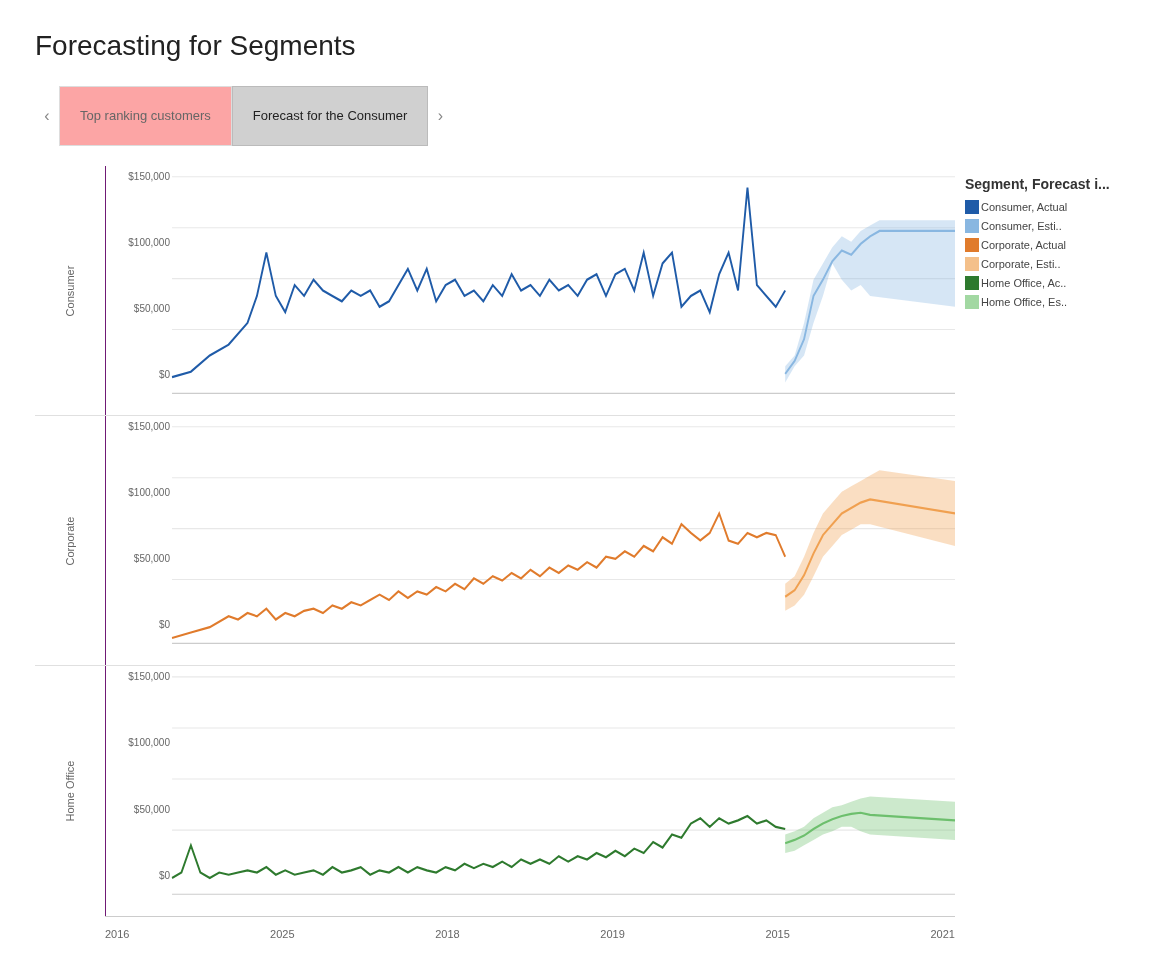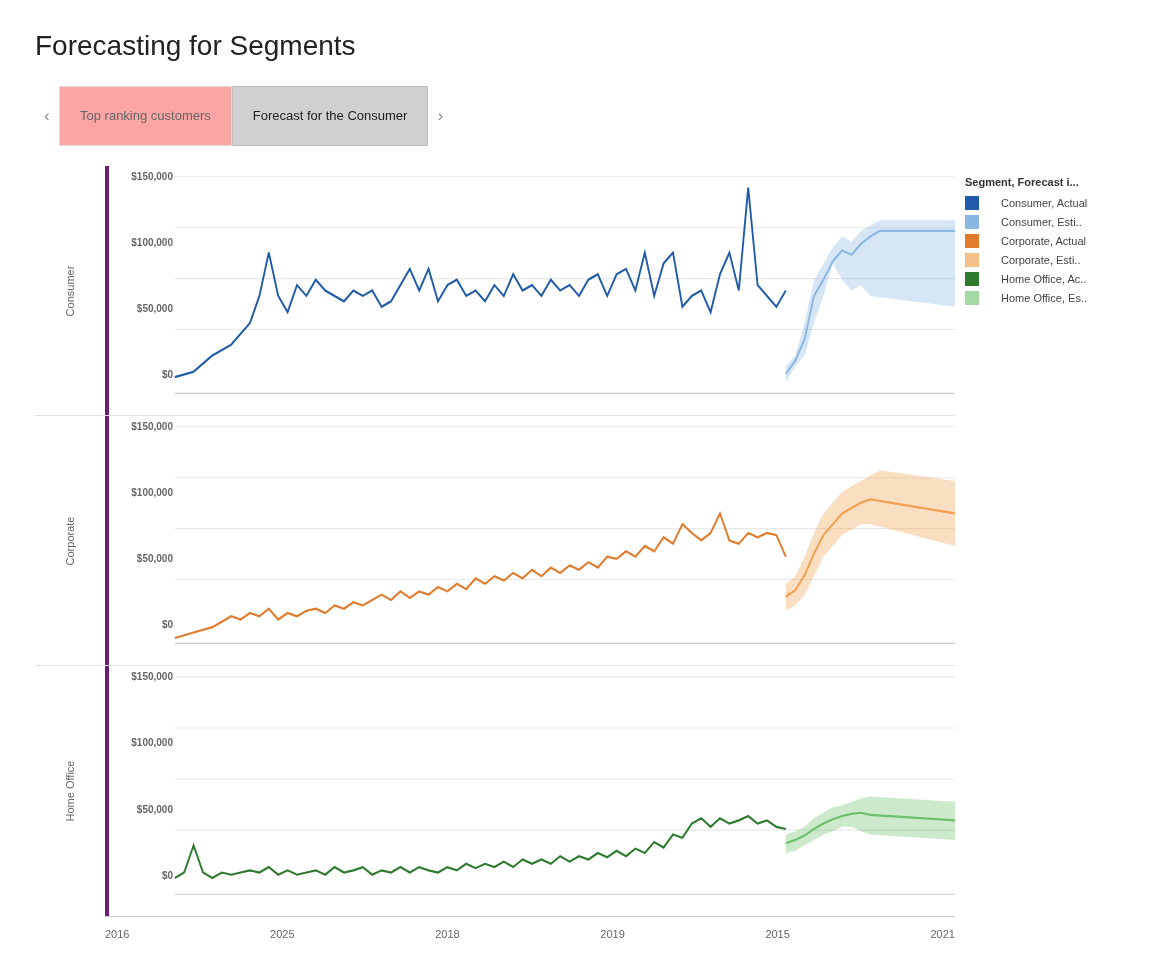--- a/index.html
+++ b/index.html
@@ -84,22 +84,21 @@
     }
     .y-label {
       font-size: 11px;
       color: #666;
       transform: rotate(-90deg);
       white-space: nowrap;
     }
     .chart-inner {
       flex: 1;
       position: relative;
-      border-left: 4px solid #701a75;
-      font-weight: bold;
+      border-left: 1px solid #701a75;
     }
     .y-axis {
       position: absolute;
       left: 0;
       top: 0;
       bottom: 30px;
       width: 70px;
       display: flex;
       flex-direction: column;
       justify-content: space-between;
@@ -116,29 +115,29 @@
       left: 0;
       width: 100%;
       height: 100%;
     }
     .legend-container {
       width: 170px;
       padding: 10px;
       flex-shrink: 0;
     }
     .legend-title {
-      font-size: 11px;
+      font-size: 14px;
       font-weight: bold;
       color: #333;
       margin-bottom: 8px;
     }
     .legend-item {
       display: flex;
       align-items: center;
-      gap: 22px;
+      gap: 2px;
       margin-bottom: 5px;
     }
     .legend-color {
       width: 14px;
       height: 14px;
       flex-shrink: 0;
     }
     .legend-label {
       font-size: 11px;
       color: #444;

